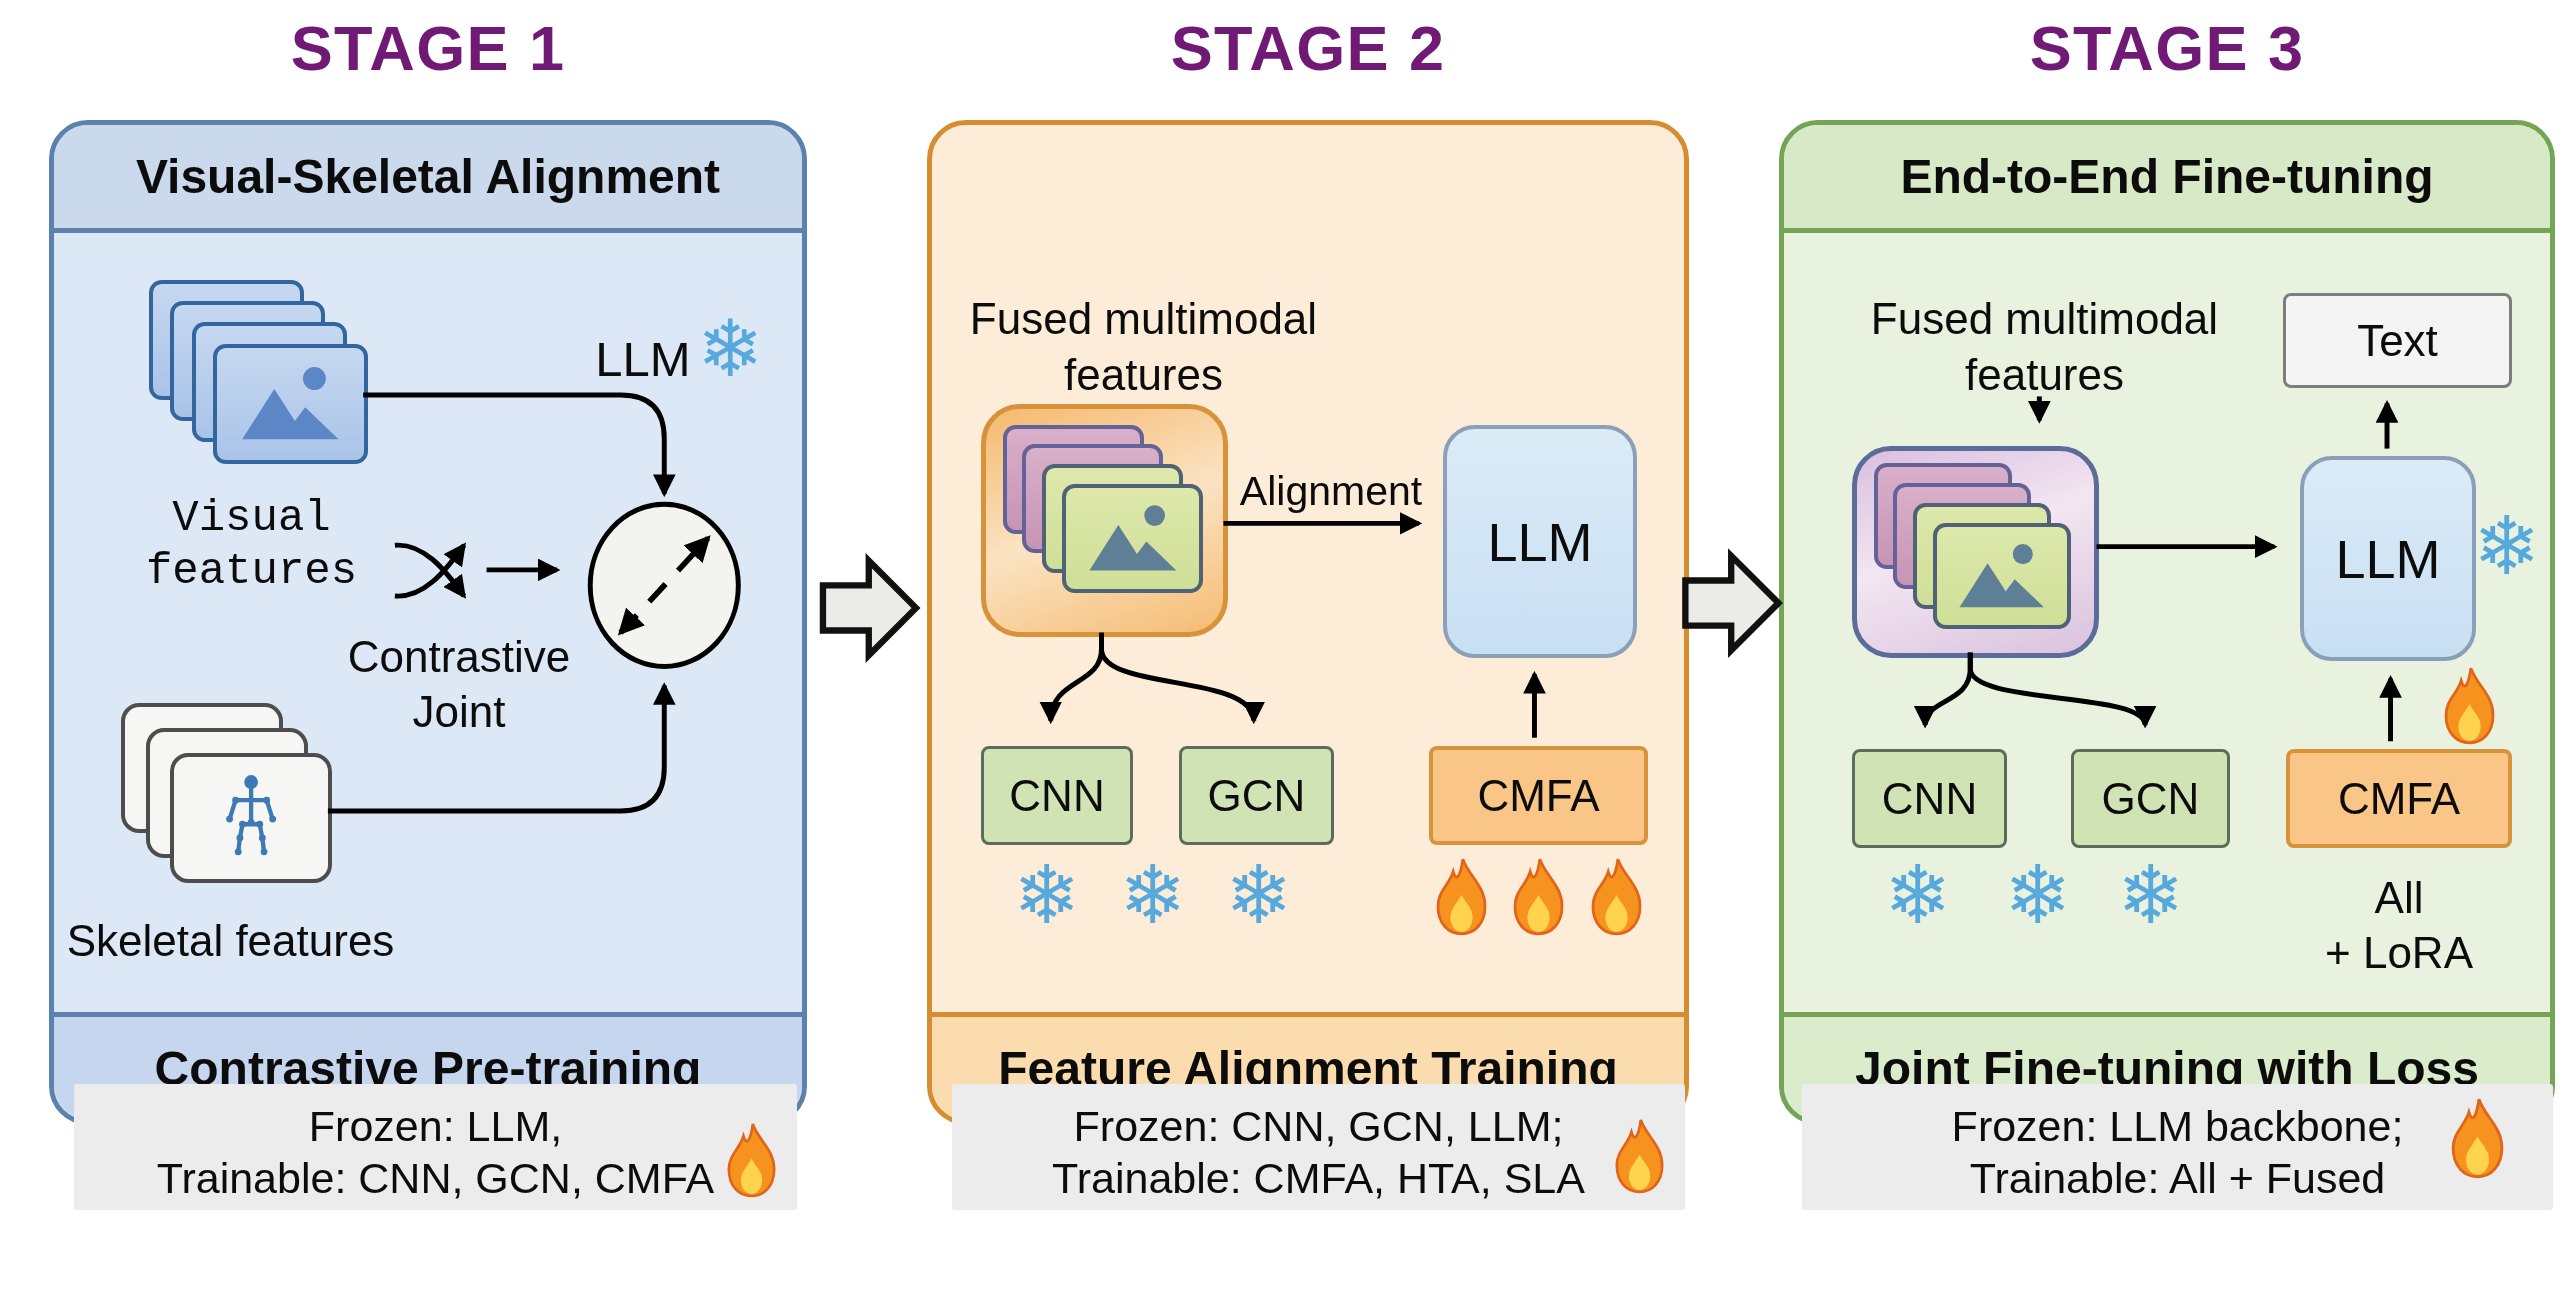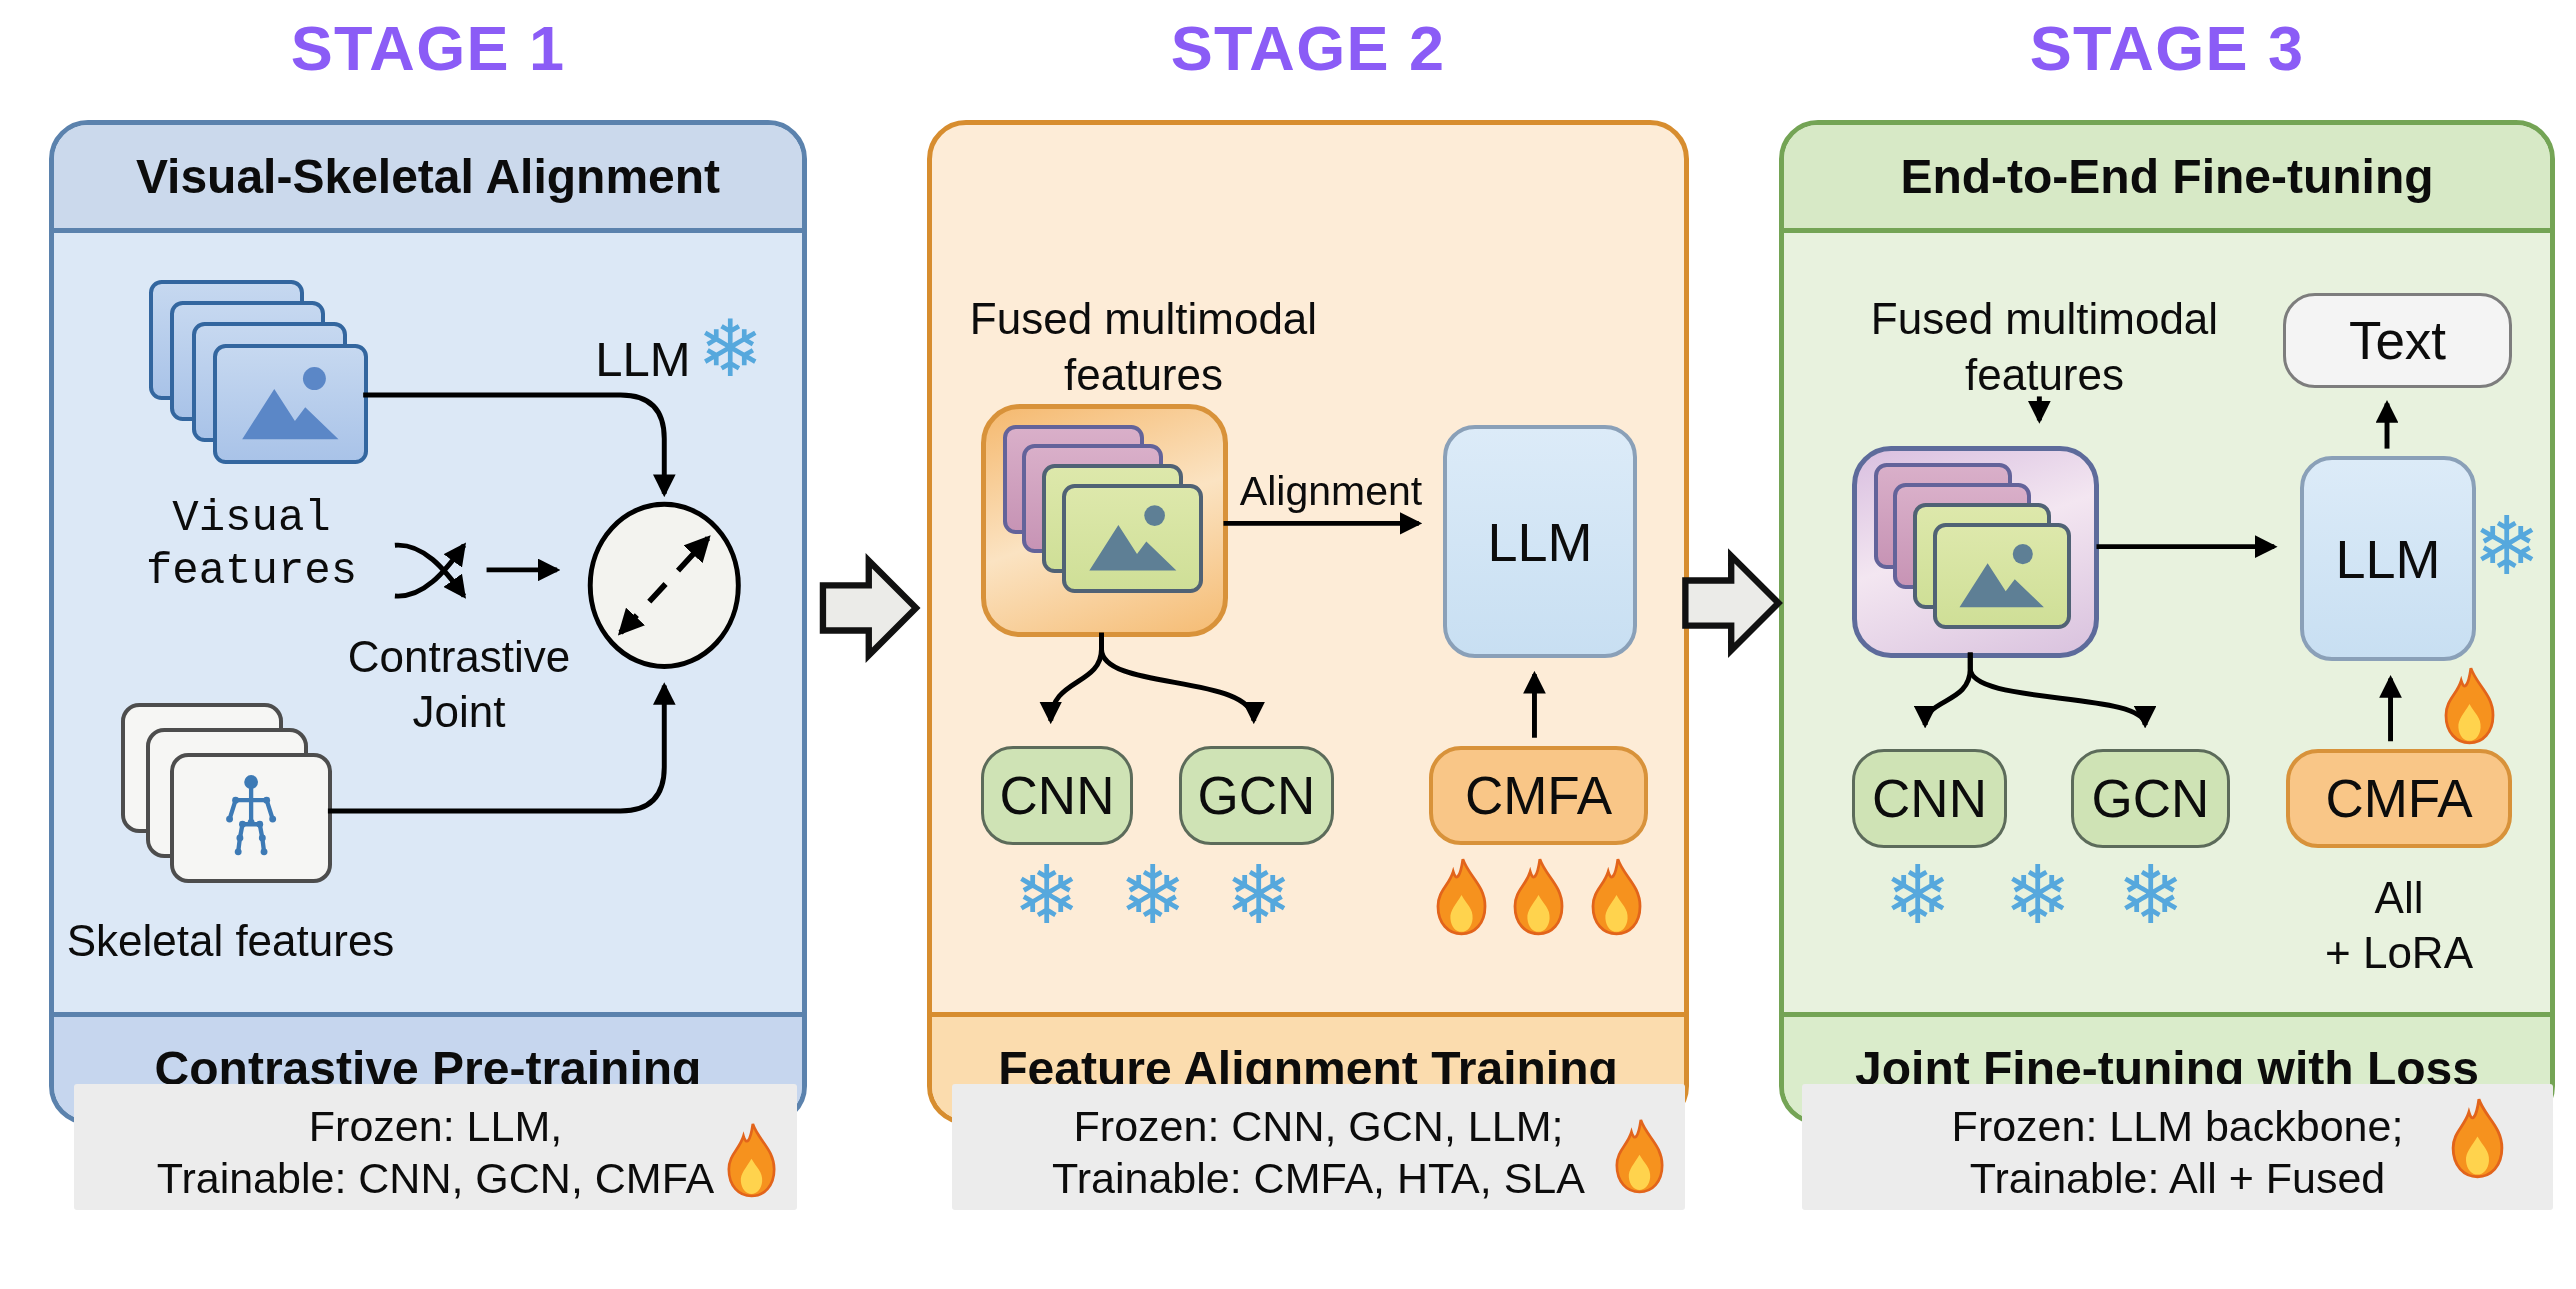--- a/index.html
+++ b/index.html
@@ -4,21 +4,21 @@
 <style>
   html,body{margin:0;padding:0;}
   body{
     width:2576px;height:1290px;position:relative;background:#ffffff;
     font-family:"Liberation Sans","DejaVu Sans",sans-serif;color:#111;
     overflow:hidden;
   }
   .title{
     position:absolute;top:8.5px;height:78px;
     font-weight:bold;font-size:63px;line-height:78px;text-align:center;
-    letter-spacing:1.4px;color:#8b5cf6;
+    letter-spacing:1.4px;color:#701a75;
   }
   .panel{position:absolute;top:120px;height:1005px;border-radius:39px;border:5px solid;box-sizing:border-box;}
   .p1{left:49px;width:758px;background:#dce8f6;border-color:#5b82ad;}
   .p2{left:927px;width:762px;background:#fdecd7;border-color:#d78d2f;}
   .p3{left:1779px;width:776px;background:#e8f2de;border-color:#74a455;}
   .ph{
     position:absolute;left:0;right:0;top:0;height:103px;border-bottom:5px solid;
     border-radius:34px 34px 0 0;text-align:center;
     font-weight:bold;font-size:48px;line-height:103px;color:#0c0c0c;
   }
@@ -44,21 +44,21 @@
   .land{position:absolute;left:11%;top:10%;width:78%;height:80%;}
   .land-blue circle,.land-blue path{fill:#5b87c7;}
   .land-slate circle,.land-slate path{fill:#5e7f95;}
   .skel{position:absolute;left:22%;top:8%;width:56%;height:84%;}
 
   .fusebox{position:absolute;box-sizing:border-box;border-radius:39px;}
   .fuse-orange{border:5px solid #d8923a;background:linear-gradient(160deg,#f5b96f 0%,#fbe3c2 50%,#f5bc74 100%);}
   .fuse-lav{border:5px solid #5d6b9b;background:linear-gradient(160deg,#d9bfe0 0%,#f3e6f1 45%,#d9c2de 100%);}
 
   .box{position:absolute;box-sizing:border-box;display:flex;align-items:center;justify-content:center;
-       font-size:53px;color:#0c0c0c;border-radius:32px;}
+       font-size:44px;color:#0c0c0c;border-radius:8px;}
   .llmbox{border:4.2px solid #8aa0b8;background:linear-gradient(180deg,#dcebf8 0%,#c8dff2 100%);
           border-radius:32px;font-size:54px;}
   .greenbox{border:3.5px solid #5c6b5a;background:#cfe3b5;}
   .cmfabox{border:4.2px solid #d8923a;background:#f9c687;}
   .textbox{border:3.5px solid #7d7d7d;background:#f4f4f4;}
 
   .snow{position:absolute;font-family:"DejaVu Sans",sans-serif;color:#56a8dd;line-height:1;}
   .flame{position:absolute;}
 
   .note{position:absolute;top:1084px;height:126px;background:#ececec;border-radius:3px;}

